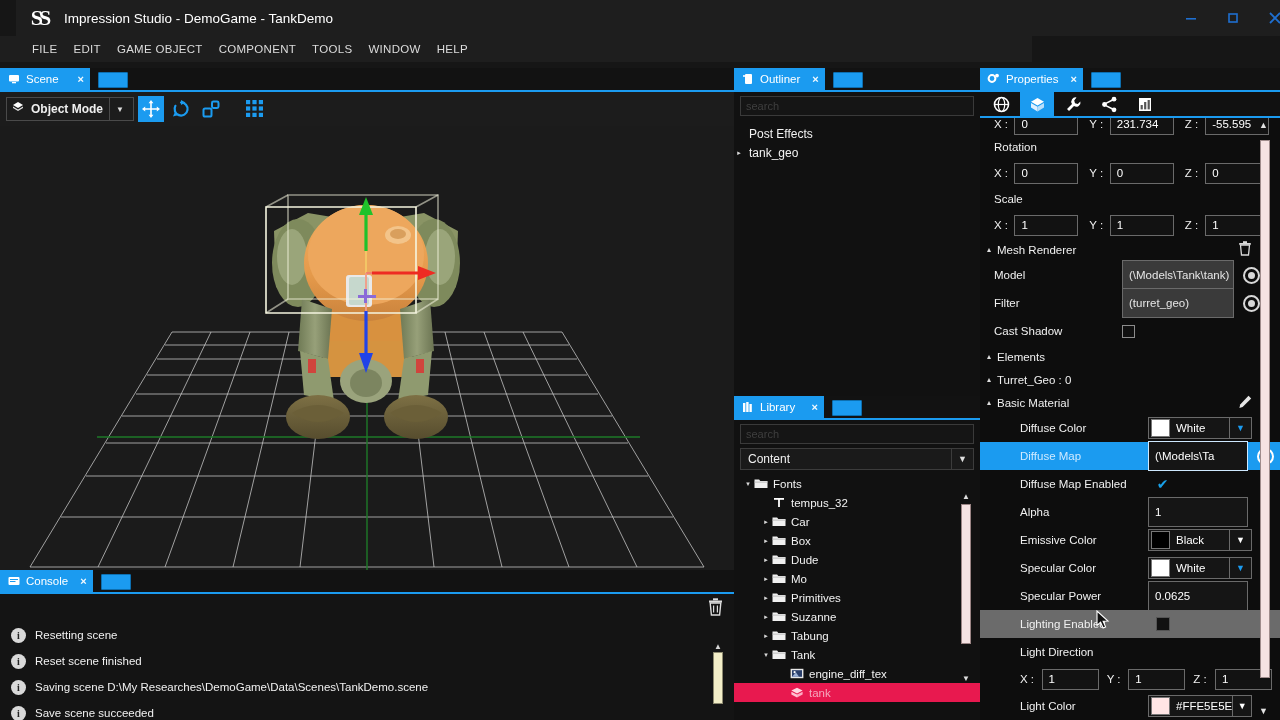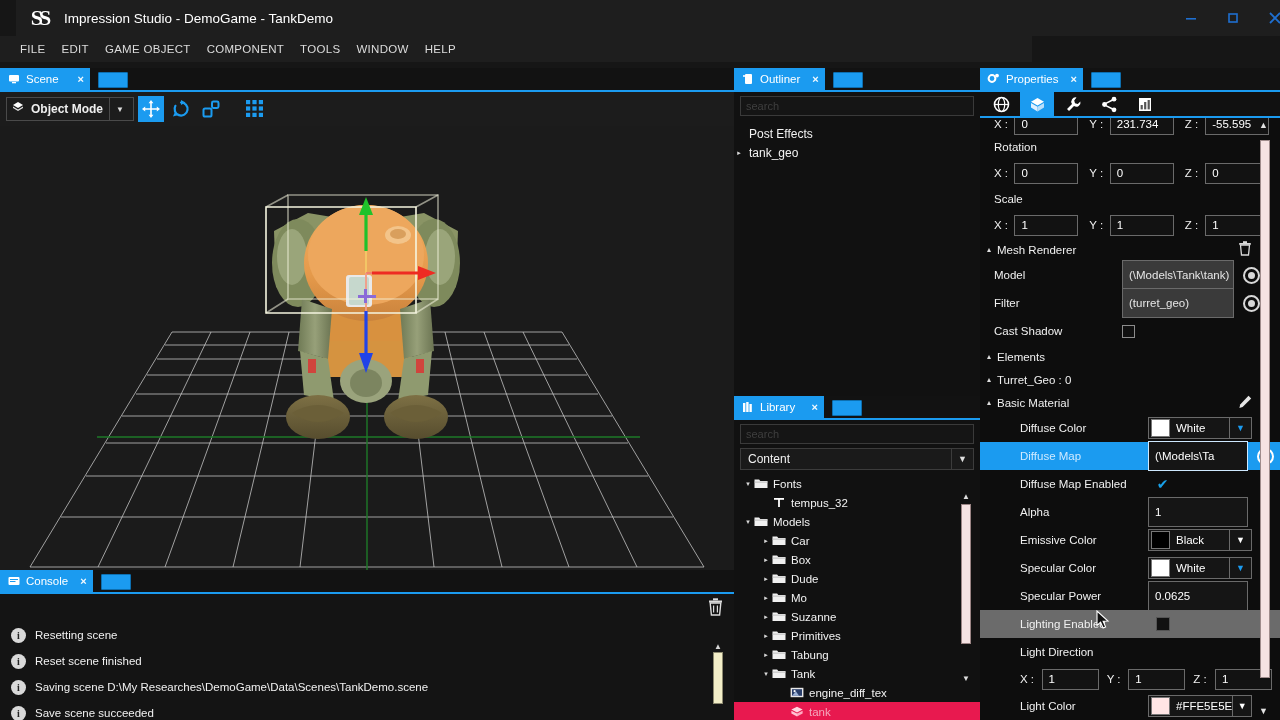--- a/index.html
+++ b/index.html
@@ -27,21 +27,21 @@
   .wincontrols { position: absolute; right: 0; top: 0; height: 36px; display: flex; }
   .wbtn {
     width: 42px; height: 36px; display: flex; align-items: center; justify-content: center;
     color: #1f6fd0; font-size: 14px;
   }
   .wbtn svg { display: block; }
 
   
   .menubar {
     position: absolute; left: 0; top: 36px; width: 1032px; height: 26px;
-    background: #1e1e1e; display: flex; align-items: center; padding-left: 12px;
+    background: #1e1e1e; display: flex; align-items: center; padding-left: 24px;
   }
   .menuitem {
     font-size: 11.5px; color: #dcdcdc; padding: 3px 8px; letter-spacing: 0.3px;
   }
 
   
   .tabstrip { display: flex; align-items: flex-end; height: 22px; background: #121212; }
   .ptab {
     height: 22px; background: #1b9bf0; color: #ffffff;
     display: flex; align-items: center; padding: 0 6px 0 7px;
@@ -532,75 +532,67 @@
           <span>Fonts</span>
         </div>
         <div class="lib-row" style="padding-left: 26px;">
           <span class="lib-arrow"></span>
           <span class="folder-icon"><svg width="14" height="11" viewBox="0 0 14 11">
               <rect x="2" y="1" width="10" height="1.8" fill="#fff"></rect>
               <rect x="6.1" y="1" width="1.8" height="9" fill="#fff"></rect>
             </svg></span>
           <span>tempus_32</span>
         </div>
-        <div class="lib-row" style="padding-left: 8px;">
-          <span class="lib-arrow">▾</span>
+        <div class="lib-row" style="padding-left: 26px;">
+          <span class="lib-arrow">▸</span>
           <span class="folder-icon"><svg width="14" height="11" viewBox="0 0 14 11">
               <path d="M0.5 1.5 h4.6 l1.2 1.4 h7.2 v7.2 h-13 Z" fill="#f0f0f0"></path>
               <rect x="0.5" y="3.6" width="13" height="1" fill="#bbb"></rect>
             </svg></span>
-          <span>Models</span>
+          <span>Car</span>
         </div>
         <div class="lib-row" style="padding-left: 26px;">
           <span class="lib-arrow">▸</span>
           <span class="folder-icon"><svg width="14" height="11" viewBox="0 0 14 11">
               <path d="M0.5 1.5 h4.6 l1.2 1.4 h7.2 v7.2 h-13 Z" fill="#f0f0f0"></path>
               <rect x="0.5" y="3.6" width="13" height="1" fill="#bbb"></rect>
             </svg></span>
-          <span>Car</span>
+          <span>Box</span>
         </div>
         <div class="lib-row" style="padding-left: 26px;">
           <span class="lib-arrow">▸</span>
           <span class="folder-icon"><svg width="14" height="11" viewBox="0 0 14 11">
               <path d="M0.5 1.5 h4.6 l1.2 1.4 h7.2 v7.2 h-13 Z" fill="#f0f0f0"></path>
               <rect x="0.5" y="3.6" width="13" height="1" fill="#bbb"></rect>
             </svg></span>
-          <span>Box</span>
+          <span>Dude</span>
         </div>
         <div class="lib-row" style="padding-left: 26px;">
           <span class="lib-arrow">▸</span>
           <span class="folder-icon"><svg width="14" height="11" viewBox="0 0 14 11">
               <path d="M0.5 1.5 h4.6 l1.2 1.4 h7.2 v7.2 h-13 Z" fill="#f0f0f0"></path>
               <rect x="0.5" y="3.6" width="13" height="1" fill="#bbb"></rect>
             </svg></span>
-          <span>Dude</span>
+          <span>Mo</span>
         </div>
         <div class="lib-row" style="padding-left: 26px;">
           <span class="lib-arrow">▸</span>
           <span class="folder-icon"><svg width="14" height="11" viewBox="0 0 14 11">
               <path d="M0.5 1.5 h4.6 l1.2 1.4 h7.2 v7.2 h-13 Z" fill="#f0f0f0"></path>
               <rect x="0.5" y="3.6" width="13" height="1" fill="#bbb"></rect>
             </svg></span>
-          <span>Mo</span>
+          <span>Primitives</span>
         </div>
         <div class="lib-row" style="padding-left: 26px;">
           <span class="lib-arrow">▸</span>
           <span class="folder-icon"><svg width="14" height="11" viewBox="0 0 14 11">
               <path d="M0.5 1.5 h4.6 l1.2 1.4 h7.2 v7.2 h-13 Z" fill="#f0f0f0"></path>
               <rect x="0.5" y="3.6" width="13" height="1" fill="#bbb"></rect>
             </svg></span>
           <span>Suzanne</span>
-        </div>
-        <div class="lib-row" style="padding-left: 26px;">
-          <span class="lib-arrow">▸</span>
-          <span class="folder-icon"><svg width="14" height="11" viewBox="0 0 14 11">
-              <path d="M0.5 1.5 h4.6 l1.2 1.4 h7.2 v7.2 h-13 Z" fill="#f0f0f0"></path>
-              <rect x="0.5" y="3.6" width="13" height="1" fill="#bbb"></rect>
-            </svg></span>
-          <span>Primitives</span>
         </div>
         <div class="lib-row" style="padding-left: 26px;">
           <span class="lib-arrow">▸</span>
           <span class="folder-icon"><svg width="14" height="11" viewBox="0 0 14 11">
               <path d="M0.5 1.5 h4.6 l1.2 1.4 h7.2 v7.2 h-13 Z" fill="#f0f0f0"></path>
               <rect x="0.5" y="3.6" width="13" height="1" fill="#bbb"></rect>
             </svg></span>
           <span>Tabung</span>
         </div>
         <div class="lib-row" style="padding-left: 26px;">

